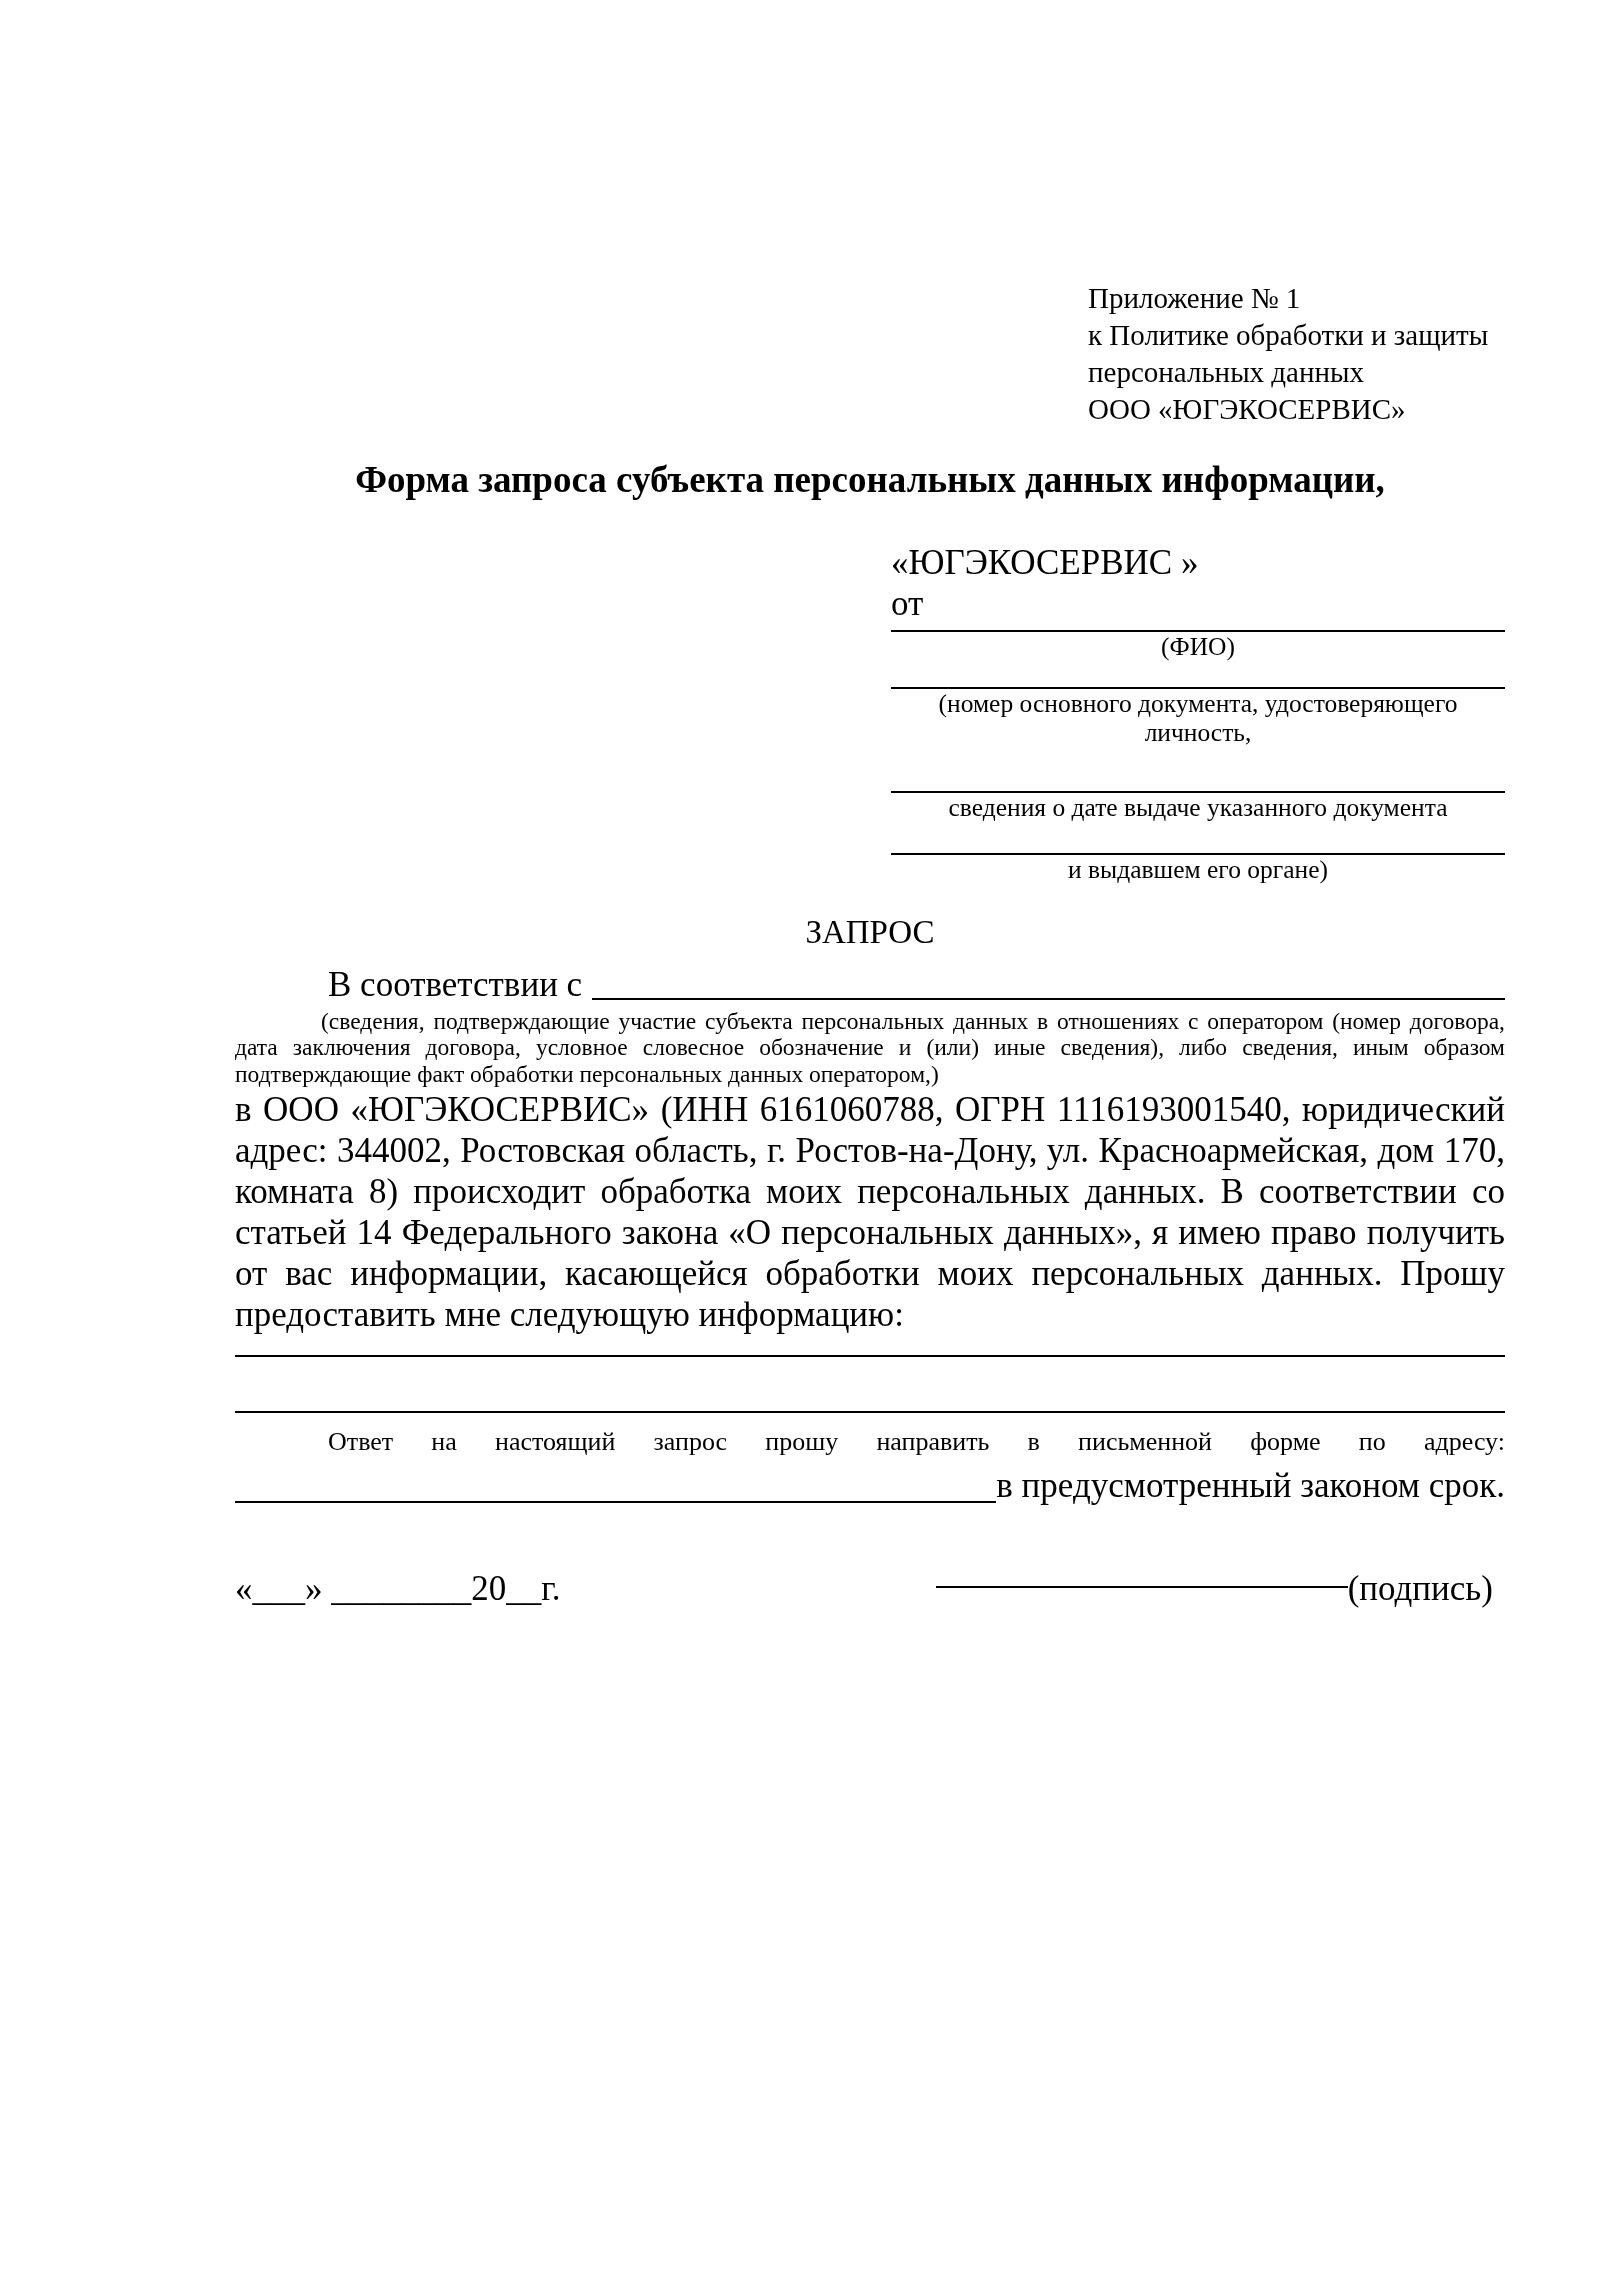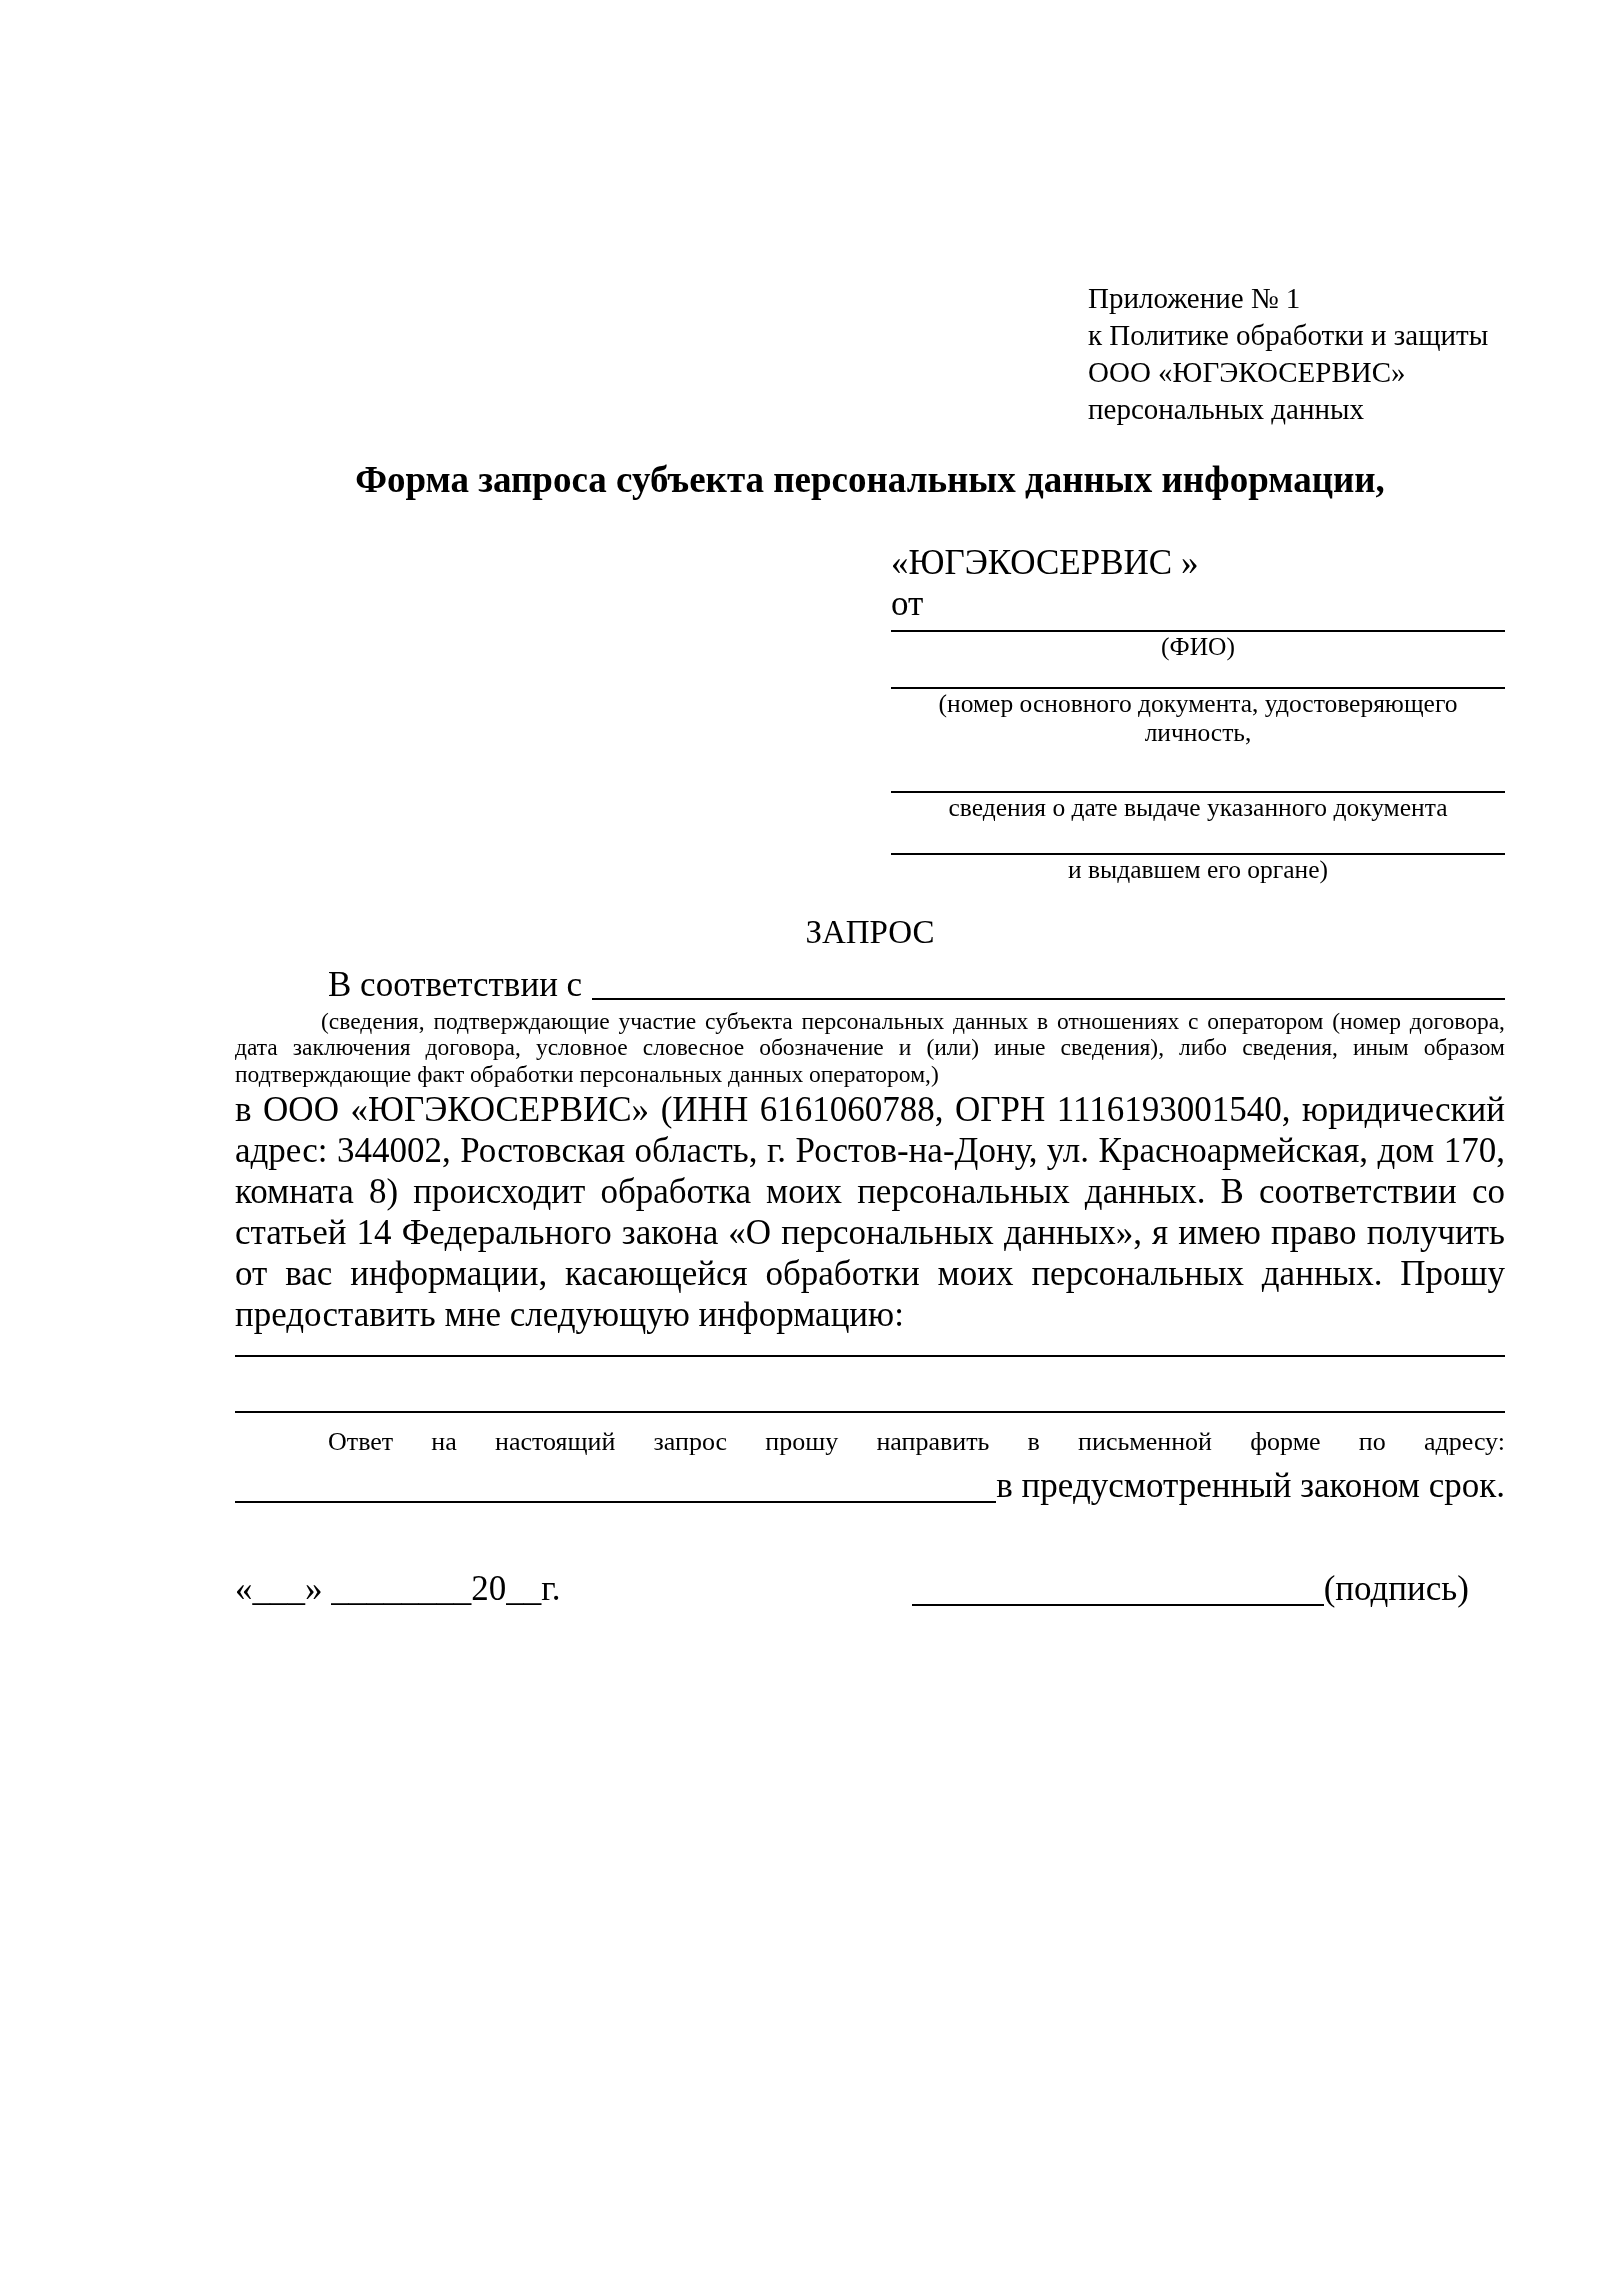--- a/index.html
+++ b/index.html
@@ -117,38 +117,38 @@
   .reply-tail { white-space: nowrap; }
 
   .sign-row {
     margin-top: 59px;
     display: flex;
     justify-content: space-between;
     align-items: flex-end;
     font-size: 35px;
     line-height: 44px;
   }
-  .sign-group { display: flex; align-items: flex-end; margin-right: 36px; }
+  .sign-group { display: flex; align-items: center; margin-right: 12px; }
   .sign-fill {
     width: 412px;
     border-bottom: 2.5px solid #000;
     margin-bottom: 5.9px;
   }
 </style>
 </head>
 <body>
 
 <div class="page">
   <div class="content">
 
     <div class="appendix">
       <div>Приложение № 1</div>
       <div>к Политике обработки и защиты</div>
+      <div>персональных данных</div>
       <div>ООО «ЮГЭКОСЕРВИС»</div>
-      <div>персональных данных</div>
     </div>
 
     <div class="title">
       <div>Форма запроса субъекта персональных данных информации,</div>
     </div>
 
     <div class="addressee">
       <div>«ЮГЭКОСЕРВИС »</div>
       <div>от</div>
       <div class="fill fill-1"></div>

